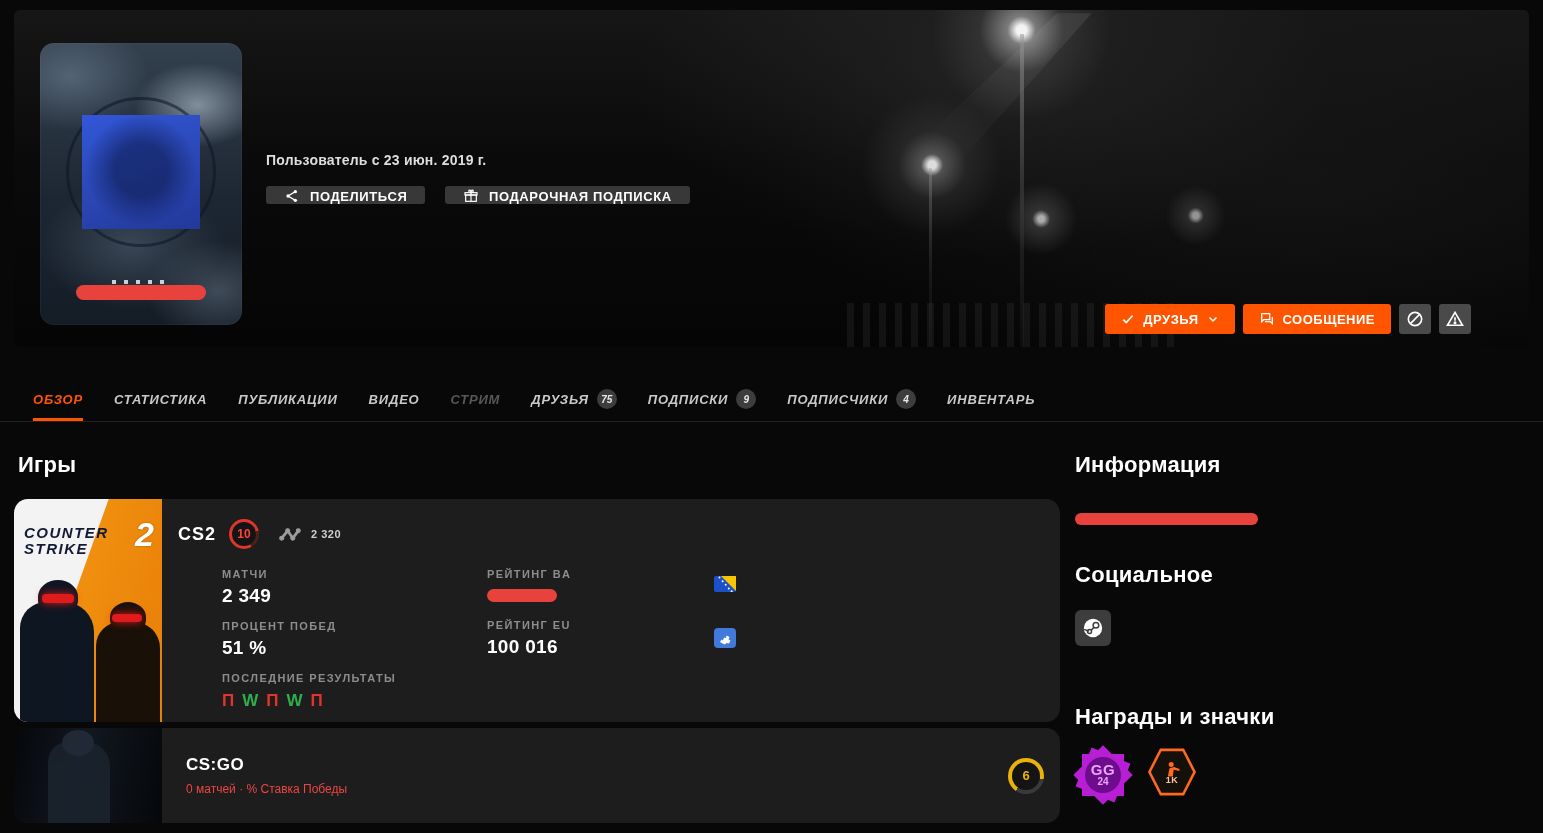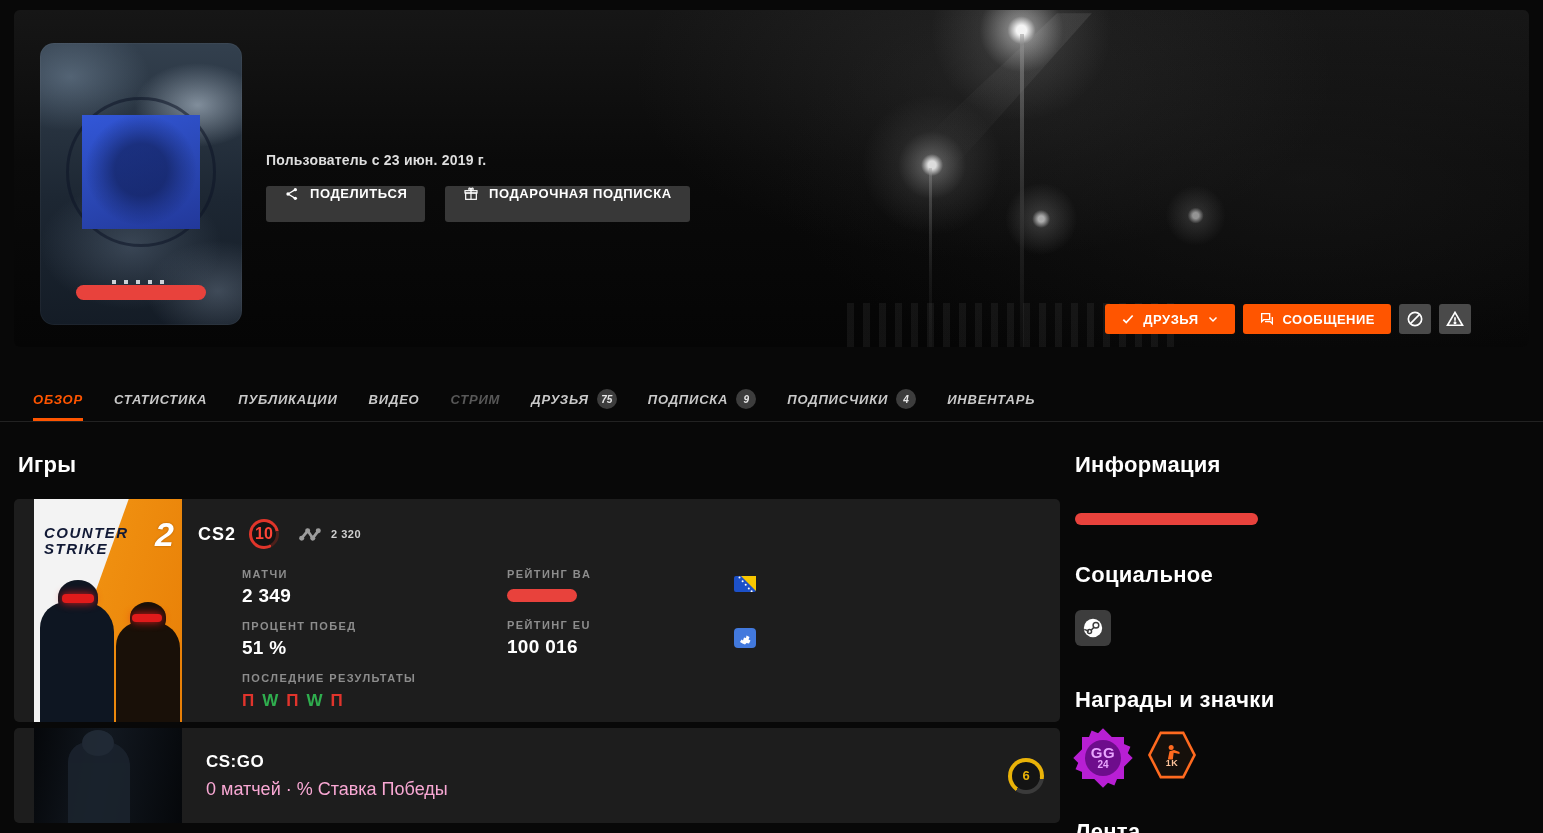--- a/index.html
+++ b/index.html
@@ -42,21 +42,21 @@
   .avatar-img { position:absolute; left:42px; top:72px; width:118px; height:114px;
     background:
       radial-gradient(circle at 50% 48%, rgba(8,18,58,.5) 0 26px, rgba(8,18,58,.25) 40px, transparent 56px),
       linear-gradient(160deg,#3257d8 0%, #2a47b4 55%, #22389a 100%); }
   .name-peek { position:absolute; left:72px; top:237px; width:60px; height:4px; opacity:.85;
     background:repeating-linear-gradient(90deg,#e9edf2 0 4px, transparent 4px 12px); }
   .name-redaction { position:absolute; left:36px; top:242px; width:130px; height:15px; border-radius:8px; background:#e8423c; }
 
   .member-since { position:absolute; left:252px; top:142px; font-size:14px; font-weight:700; color:#dedede; letter-spacing:.2px; }
 
-  .btn-dark { position:absolute; top:176px; height:36px; display:inline-flex; align-items:flex-start; gap:10px;
+  .btn-dark { position:absolute; top:176px; height:18px; display:inline-flex; align-items:flex-end; gap:10px;
     background:#383838; color:#fff; border:none; border-radius:3px; padding:0 18px;
     font-family:"Liberation Sans",sans-serif; font-size:13px; font-weight:800; letter-spacing:.6px; cursor:pointer; }
   .btn-share { left:252px; }
   .btn-gift  { left:431px; }
 
   .hero-actions { position:absolute; right:58px; bottom:13px; display:flex; gap:8px; align-items:center; }
   .btn-orange { height:30px; display:inline-flex; align-items:center; gap:8px; background:#ff5500; color:#fff;
     border:none; border-radius:3px; padding:0 16px; font-family:"Liberation Sans",sans-serif;
     font-size:13px; font-weight:800; letter-spacing:.5px; cursor:pointer; }
   .btn-square { width:32px; height:30px; display:inline-flex; align-items:center; justify-content:center;
@@ -73,21 +73,21 @@
   .tab.active::after { content:""; position:absolute; left:0; right:0; bottom:-12px; height:3px; background:#ff5500; }
   .tab.disabled { color:#585858; cursor:default; }
   .tab .count { width:20px; height:20px; border-radius:50%; background:#3d3d3d; color:#e8e8e8;
     display:inline-flex; align-items:center; justify-content:center; font-size:10px; font-weight:700; letter-spacing:0; }
 
   
   .games-col { position:absolute; left:14px; top:452px; width:1046px; }
   .h2 { font-size:22px; font-weight:800; color:#fff; letter-spacing:.3px; }
   .games-col .h2 { margin:0 0 21px 4px; }
 
-  .game-card { display:flex; background:#1d1d1d; border-radius:5px; overflow:hidden;padding-left:20px; }
+  .game-card { display:flex; background:#1d1d1d; border-radius:14px; overflow:hidden; }
   .cs2-card { height:223px; margin-bottom:6px; }
   .csgo-card { height:95px; }
 
   
   .cs2-banner { position:relative; width:148px; flex:0 0 148px; background:#f3f3f3; overflow:hidden; }
   .cs2-orange { position:absolute; inset:0; background:linear-gradient(105deg,#f59b16,#e87f07);
     clip-path:polygon(64% 0,100% 0,100% 100%,10% 100%); }
   .cs2-logo { position:absolute; left:10px; top:26px; z-index:2; color:#121a36; font-weight:800; font-style:italic;
     font-size:15px; letter-spacing:1.5px; line-height:16px; }
   .cs2-num { position:absolute; right:8px; top:16px; z-index:2; color:#fff; font-weight:800; font-style:italic; font-size:34px;
@@ -104,21 +104,21 @@
   .cs2-title-row { display:flex; align-items:center; gap:13px; }
   .game-title { color:#fff; font-size:18px; font-weight:800; letter-spacing:1px; }
   .elo-group { display:inline-flex; align-items:center; gap:9px; margin-left:6px; }
   .elo-value { color:#cfcfcf; font-size:11px; font-weight:700; letter-spacing:.5px; }
 
   .lvl { position:relative; border-radius:50%; display:inline-flex; align-items:center; justify-content:center; flex:0 0 auto; }
   .lvl::after { content:""; position:absolute; border-radius:50%; background:#141414; }
   .lvl span { position:relative; z-index:1; font-weight:800; }
   .lvl-10 { width:30px; height:30px; background:conic-gradient(from 150deg, #e0352a 0 80%, #4d201b 80% 100%); }
   .lvl-10::after { inset:3px; }
-  .lvl-10 span { color:#ff4538; font-size:16px; }
+  .lvl-10 span { color:#ff4538; font-size:12px; }
   .lvl-6 { width:36px; height:36px; background:conic-gradient(from 215deg, #eab308 0 68%, #3a3a3a 68% 100%); }
   .lvl-6::after { inset:4px; }
   .lvl-6 span { color:#eab308; font-size:13px; }
 
   .stats { display:flex; margin-top:19px;margin-left:44px; }
   .stats .col-l { width:265px; }
   .stats .col-r { width:227px; }
   .stat { margin-bottom:13px; }
   .stat-label { font-size:11px; font-weight:700; color:#8d8d8d; letter-spacing:1.4px; }
   .stat-value { font-size:19px; font-weight:800; color:#fff; margin-top:5px; letter-spacing:.3px; }
@@ -131,30 +131,30 @@
   .flag-ba { top:8px; }
   .flag-eu { top:60px; }
 
   .csgo-banner { position:relative; width:148px; flex:0 0 148px; overflow:hidden;
     background:linear-gradient(100deg,#05070a 0%, #121820 45%, #05070a 100%); }
   .csgo-sil { position:absolute; left:34px; top:14px; width:62px; height:90px; background:#1b232e; border-radius:20px 24px 0 0; opacity:.9; }
   .csgo-sil::before { content:""; position:absolute; left:14px; top:-12px; width:32px; height:26px; background:#232c38; border-radius:50%; }
   .csgo-body { flex:1; display:flex; align-items:center; }
   .csgo-text { padding-left:24px; }
   .csgo-title { color:#fff; font-size:17px; font-weight:800; letter-spacing:.5px; }
-  .csgo-sub { color:#f9a8d4; font-size:18px; margin-top:7px; }
+  .csgo-sub { color:#ef4444; font-size:12px; margin-top:7px; }
   .csgo-lvl-wrap { margin-left:auto; margin-right:16px; }
 
   
   .sidebar { position:absolute; left:1075px; top:452px; width:454px; }
   .info-redact { width:183px; height:12px; border-radius:6px; background:#e8423c; margin-top:35px; }
   .sb-h-social { margin-top:37px; }
   .steam-btn { margin-top:22px; width:36px; height:36px; border:none; border-radius:6px; background:#3d3d3d;
     display:flex; align-items:center; justify-content:center; cursor:pointer; }
-  .sb-h-awards { margin-top:41px; }
+  .sb-h-awards { margin-top:58px; }
   .badges-row { display:flex; align-items:flex-start; gap:16px; margin-top:17px; }
 
   .gg-badge { position:relative; width:56px; height:56px; cursor:pointer; }
   .gg-badge .sq { position:absolute; inset:7px; background:#b81fd4; }
   .gg-badge .r22 { transform:rotate(22.5deg); }
   .gg-badge .r45 { transform:rotate(45deg); }
   .gg-badge .core { position:absolute; inset:10px; border-radius:50%; background:#6e0d8c;
     display:flex; flex-direction:column; align-items:center; justify-content:center; }
   .gg-badge .gg-top { color:#e9a6ff; font-size:15px; font-weight:800; line-height:14px; letter-spacing:.5px; }
   .gg-badge .gg-bot { color:#e9a6ff; font-size:10px; font-weight:800; line-height:10px; }
@@ -272,21 +272,21 @@
         <span>ВИДЕО</span>
       </a>
     <a class="tab disabled">
         <span>СТРИМ</span>
       </a>
     <a class="tab">
         <span>ДРУЗЬЯ</span>
         <span class="count">75</span>
       </a>
     <a class="tab">
-        <span>ПОДПИСКА</span>
+        <span>ПОДПИСКИ</span>
         <span class="count">9</span>
       </a>
     <a class="tab">
         <span>ПОДПИСЧИКИ</span>
         <span class="count">4</span>
       </a>
     <a class="tab">
         <span>ИНВЕНТАРЬ</span>
       </a>
   </nav>

